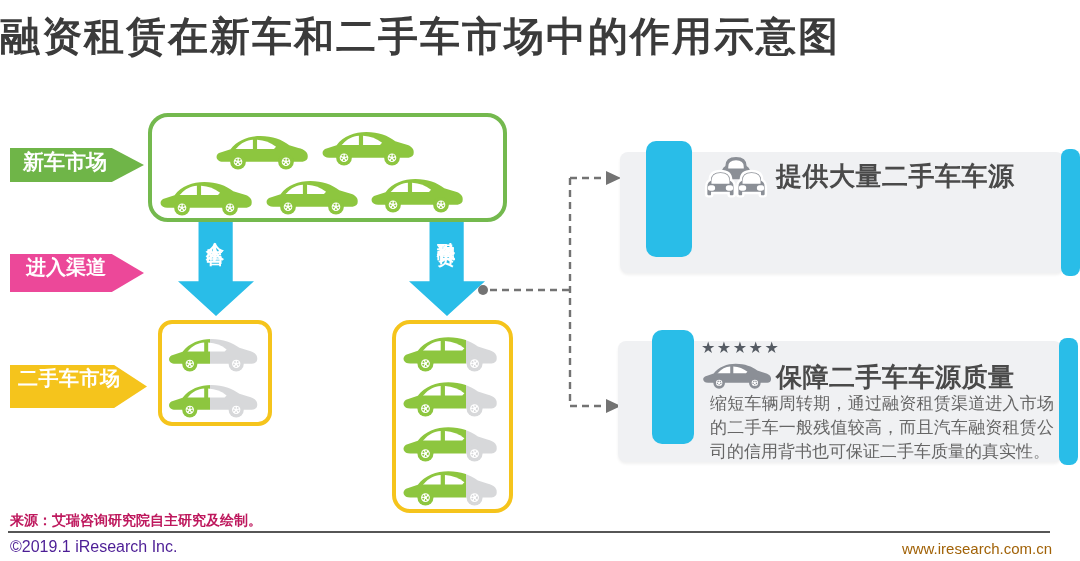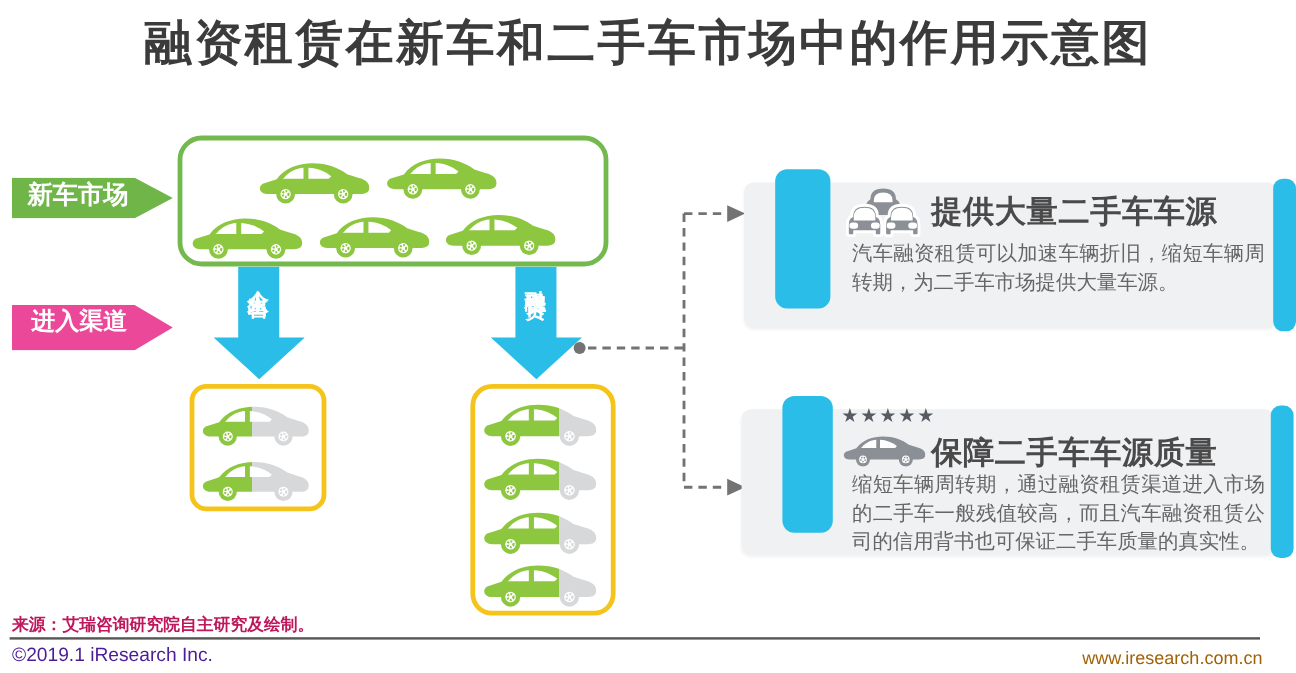--- a/index.html
+++ b/index.html
@@ -2,21 +2,21 @@
 <html><head>
 <meta charset="utf-8">
 <style>
   html,body{margin:0;padding:0;background:#fff;}
   .canvas{
     position:relative;width:1080px;height:561px;background:#fff;overflow:hidden;
     font-family:"Liberation Sans","DejaVu Sans",sans-serif;
   }
   
   .title{
-    position:absolute;left:0;right:0;top:14px;text-align:center;
+    position:absolute;left:0;right:0;top:14px;
     font-size:40px;font-weight:bold;color:#3b3b3b;letter-spacing:2px;line-height:1.1;
   }
   
   .banner{
     position:absolute;left:10px;color:#fff;font-weight:bold;
     clip-path:polygon(0 0,76% 0,100% 50%,76% 100%,0 100%);
     display:flex;
   }
   .banner-new{top:148px;width:134px;height:34px;background:#6fb548;font-size:21px;padding-left:0;}
   .banner-new span{padding-left:13px;}
@@ -158,20 +158,23 @@
 <div class="canvas">
 
   <div class="title">融资租赁在新车和二手车市场中的作用示意图</div>
 
   <div class="banner banner-new">
     <span>新车市场</span>
   </div>
   <div class="banner banner-channel">
     <span>进入渠道</span>
   </div>
+  <div class="banner banner-used">
+    <span>二手车市场</span>
+  </div>
 
   <div class="greenbox"></div>
   <svg class="car" style="left:212px;top:127px;width:100px;height:43px" viewBox="0 0 120 52">
       <use href="#car-green"></use>
     </svg>
   <svg class="car" style="left:318px;top:123px;width:100px;height:43px" viewBox="0 0 120 52">
       <use href="#car-green"></use>
     </svg>
   <svg class="car" style="left:156px;top:173px;width:100px;height:43px" viewBox="0 0 120 52">
       <use href="#car-green"></use>
@@ -219,21 +222,20 @@
 
   <div class="panel panel-1"></div>
   <div class="accent accent-l1"></div>
   <div class="accent accent-r1"></div>
   <svg class="panel-icon icon-1" style="width:64px;height:45px" viewBox="0 0 78 55">
     <use href="#car-front" x="19" y="0"></use>
     <use href="#car-front" x="0" y="17" stroke="#fff" stroke-width="3"></use>
     <use href="#car-front" x="38" y="17" stroke="#fff" stroke-width="3"></use>
   </svg>
   <div class="panel-heading heading-1">提供大量二手车车源</div>
-  <div class="panel-body body-1">汽车融资租赁可以加速车辆折旧，缩短车辆周转期，为二手车市场提供大量车源。</div>
 
   <div class="panel panel-2"></div>
   <div class="accent accent-l2"></div>
   <div class="accent accent-r2"></div>
   <div class="stars">★★★★★</div>
   <svg class="panel-icon icon-2" style="width:74px;height:32px" viewBox="0 0 120 52">
       <use href="#car-gray-side"></use>
     </svg>
   <div class="panel-heading heading-2">保障二手车车源质量</div>
   <div class="panel-body body-2">缩短车辆周转期，通过融资租赁渠道进入市场的二手车一般残值较高，而且汽车融资租赁公司的信用背书也可保证二手车质量的真实性。</div>

